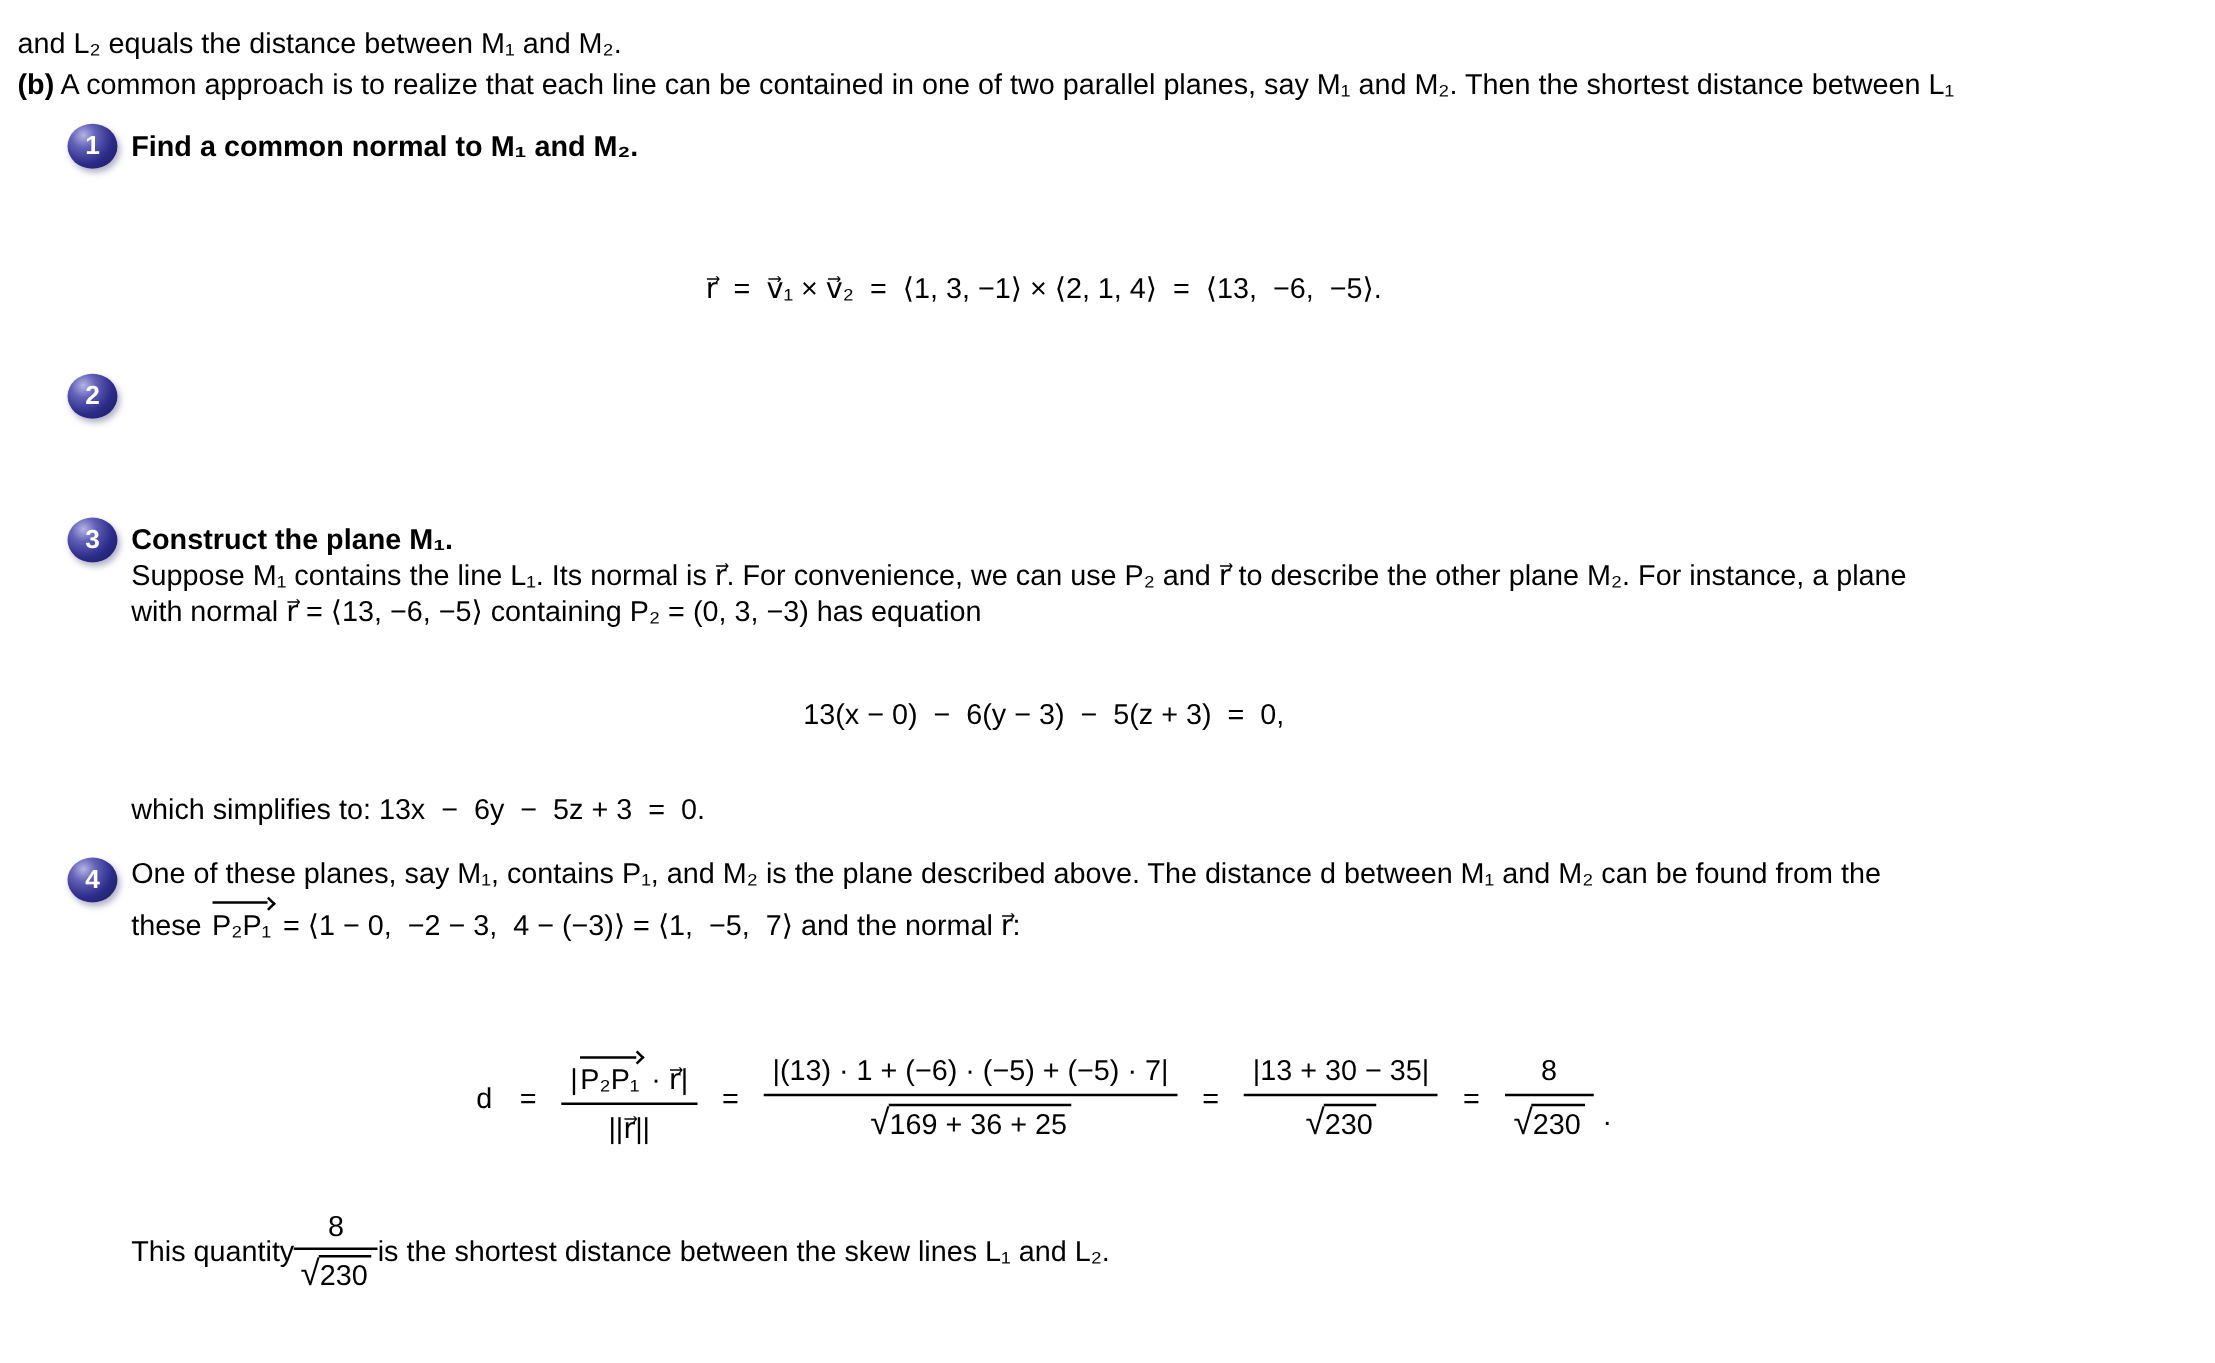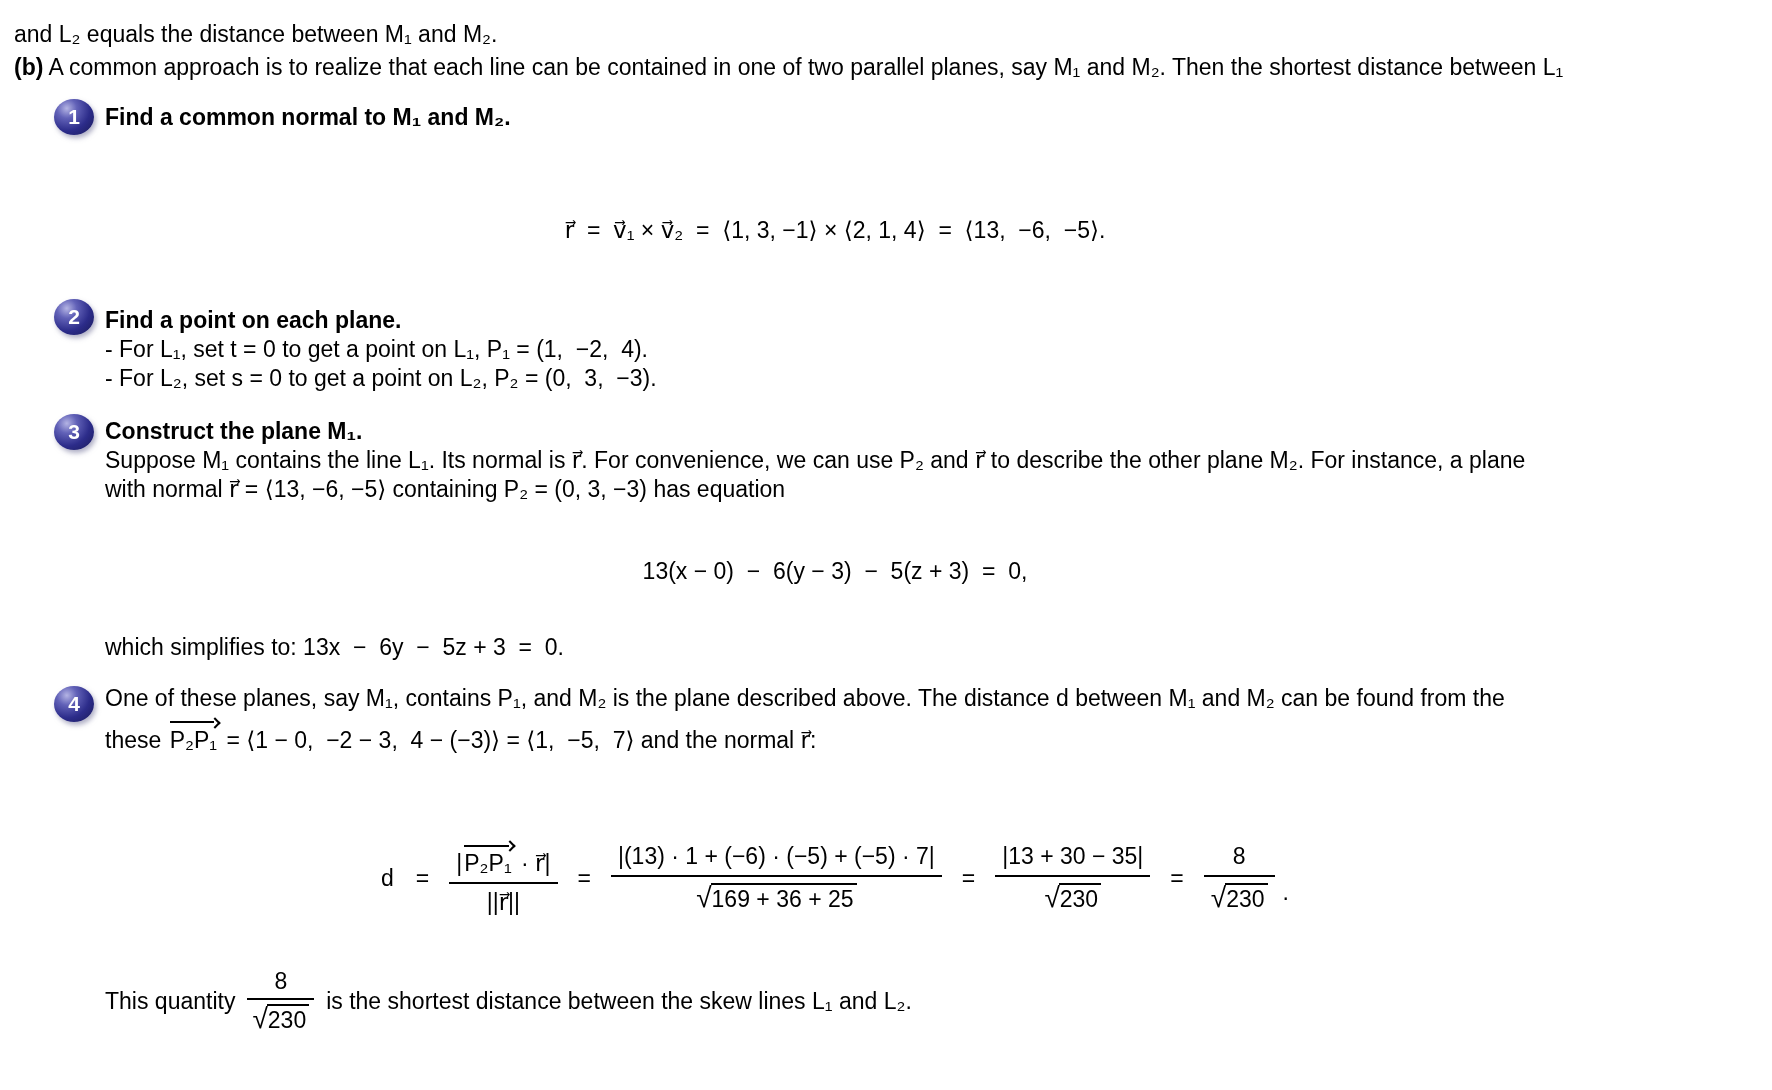--- a/index.html
+++ b/index.html
@@ -42,21 +42,21 @@
   .ova::after  { content:""; position:absolute; right:1px; top:1.5px; width:6px; height:6px;
                  border-top:2px solid #000; border-right:2px solid #000; transform:rotate(45deg); }
 
   
   .eq-row { display:flex; justify-content:center; align-items:center; }
   .eq-item { white-space:pre-wrap; }
   .eq-sep { margin:0 20px; }
   .eq-lhs { margin-right:2px; }
   .eq-period { align-self:center; margin:28px 0 0 8px; }
 
-  .conclusion-row { display:flex; align-items:center; gap:12px; }
+  .conclusion-row { display:flex; align-items:center; gap:0; }
   .conclusion-row .frac .num { padding:0 5px 3px; }
   .conclusion-row .frac .den { padding:3px 5px 0; }
 </style>
 </head>
 <body>
 
 <div class="canvas" data-name="solution-document">
 
   <div class="sec" style="left:14px; top:18px; width:1748px;" data-name="intro-paragraph">
     <div class="intro-line" data-name="intro-line-2">and L₂ equals the distance between M₁ and M₂.</div>
@@ -75,25 +75,20 @@
   <div class="badge" style="top:686px;" data-name="step-4-badge">
       <span data-name="step-4-number">4</span>
     </div>
 
   <div class="sec" style="left:105px; top:103px; width:1650px;" data-name="step-1">
     <div class="step-title" data-name="step-1-title">Find a common normal to M₁ and M₂.</div>
   </div>
 
   <div class="sec math-display" style="left:105px; top:212px; width:1460px;" data-name="equation-cross-product">r⃗  =  v⃗₁ × v⃗₂  =  ⟨1, 3, −1⟩ × ⟨2, 1, 4⟩  =  ⟨13,  −6,  −5⟩.</div>
 
-  <div class="sec" style="left:105px; top:306px; width:1650px;" data-name="step-2">
-    <div class="step-title" data-name="step-2-title">Find a point on each plane.</div>
-    <div class="line" data-name="step-2-line-1">- For L₁, set t = 0 to get a point on L₁, P₁ = (1,  −2,  4).</div>
-    <div class="line" data-name="step-2-line-2">- For L₂, set s = 0 to get a point on L₂, P₂ = (0,  3,  −3).</div>
-  </div>
 
   <div class="sec" style="left:105px; top:417px; width:1650px;" data-name="step-3">
     <div class="step-title" data-name="step-3-title">Construct the plane M₁.</div>
     <div class="line" data-name="step-3-line-1">Suppose M₁ contains the line L₁. Its normal is r⃗. For convenience, we can use P₂ and r⃗ to describe the other plane M₂. For instance, a plane</div>
     <div class="line" data-name="step-3-line-2">with normal r⃗ = ⟨13, −6, −5⟩ containing P₂ = (0, 3, −3) has equation</div>
   </div>
 
   <div class="sec math-display" style="left:105px; top:553px; width:1460px;" data-name="equation-plane">13(x − 0)  −  6(y − 3)  −  5(z + 3)  =  0,</div>
 
   <div class="sec line" style="left:105px; top:633px;" data-name="simplified-equation-line">which simplifies to: 13x  −  6y  −  5z + 3  =  0.</div>

